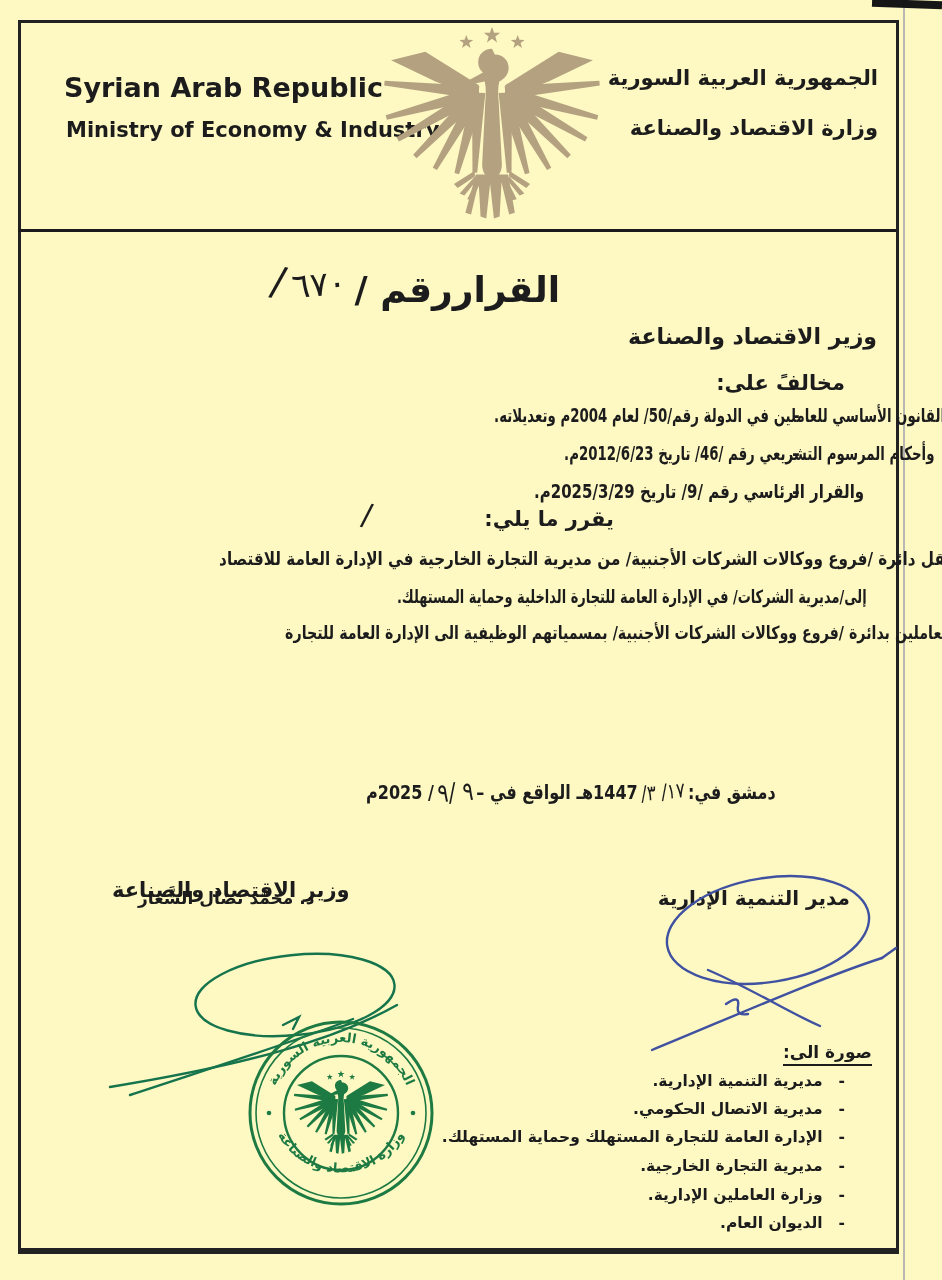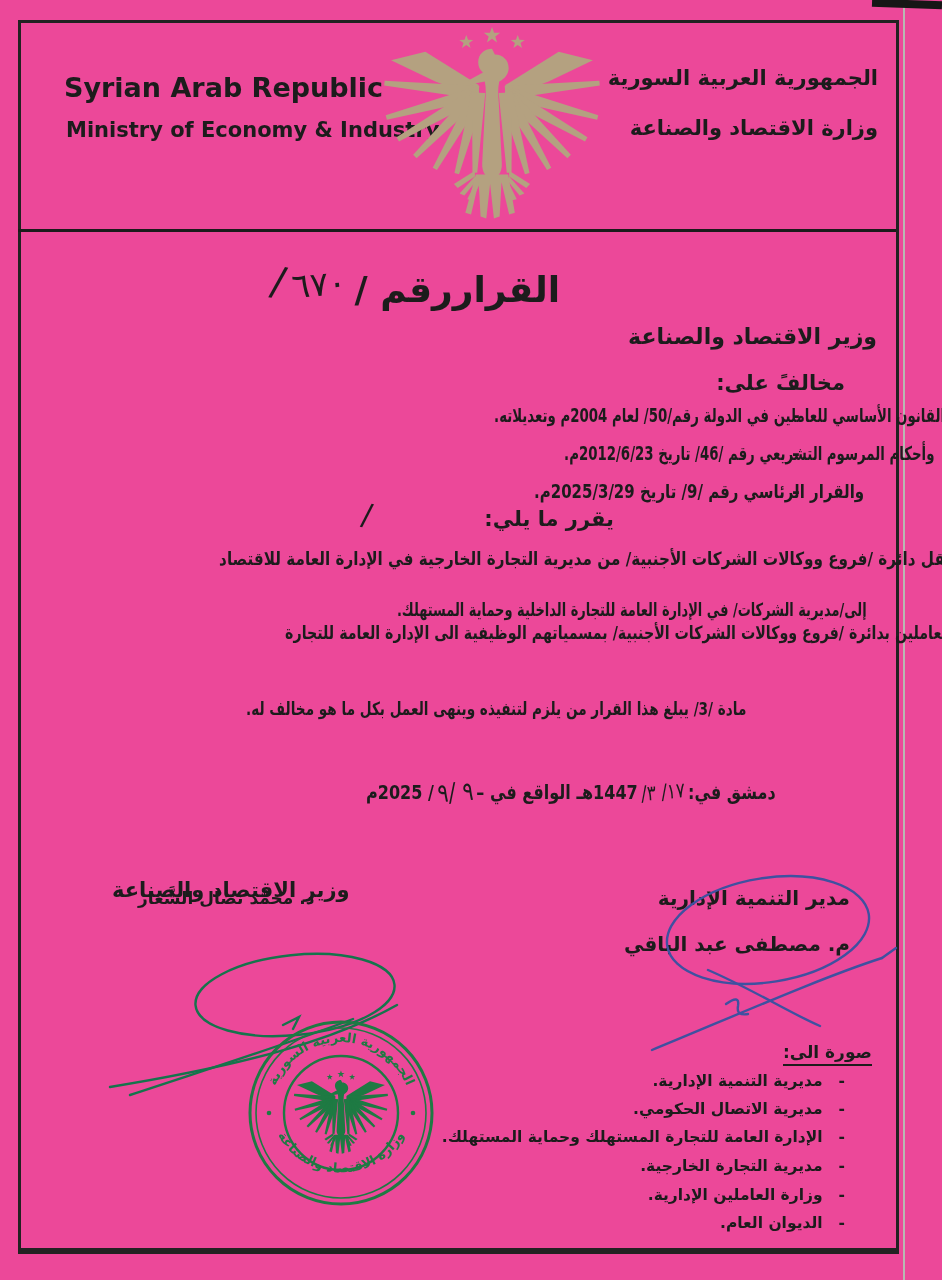--- a/index.html
+++ b/index.html
@@ -1,17 +1,17 @@
 <!DOCTYPE html>
 <html style="--eagle_gold: #b4a180; --stamp_green: #1e7a43; --sig_green: #15744c; --sig_blue: #3f51a0; --ink: #1c1c1c;"><head>
 <meta charset="utf-8">
 <title>Document</title>
 <style>
   html,body{margin:0;padding:0;background:#e8e6e1;}
-  #page{position:relative;width:942px;height:1280px;background:#ec4899;overflow:hidden;
+  #page{position:relative;width:942px;height:1280px;background:#fef9c3;overflow:hidden;
         font-family:"DejaVu Sans",sans-serif;color:var(--ink,#1c1c1c);}
   .abs{position:absolute;}
   .ar{direction:rtl;unicode-bidi:isolate;font-weight:bold;}
   .en{font-weight:bold;}
   .hw{font-weight:400;display:inline-block;}
   .frame{left:18px;top:20px;width:875px;height:1225px;border:3px solid #222;border-bottom-width:6px;}
   .hrule{left:18px;top:229px;width:878px;height:3px;background:#1b1b1b;}
   .edge-line{left:903px;top:0;width:2px;height:1280px;background:#b9b7b2;}
   .corner-smudge{left:872px;top:0;width:70px;height:8px;background:#161616;transform:rotate(2deg);}
   .fitbox{display:flex;justify-content:flex-end;overflow:visible;}
@@ -102,45 +102,41 @@
         <span class="fit" style="transform: scaleX(0.789474);">والقرار الرئاسي رقم /9/ تاريخ 2025/3/29م.</span>
       </span>
   </div>
 
   <div class="abs ar" style="right:328px;top:507px;font-size:21px;">يقرر ما يلي:</div>
   <span class="abs hw" style="left:362px;top:497px;font-size:30px;transform:rotate(10deg);">/</span>
 
   <div class="abs ar fitbox" style="left:72px;right:68px;top:548px;font-size:18px;">
     <span class="fit" style="transform: scaleX(0.8451);">مادة /1/ تنقل دائرة /فروع ووكالات الشركات الأجنبية/ من مديرية التجارة الخارجية في الإدارة العامة للاقتصاد</span>
   </div>
-  <div class="abs ar fitbox" style="left:215px;top:586px;width:470px;font-size:18px;margin-top:13px;">
+  <div class="abs ar fitbox" style="left:215px;top:586px;width:470px;font-size:18px;">
     <span class="fit" style="transform: scaleX(0.720859);">إلى/مديرية الشركات/ في الإدارة العامة للتجارة الداخلية وحماية المستهلك.</span>
   </div>
   <div class="abs ar fitbox" style="left:72px;right:68px;top:622px;font-size:18px;">
     <span class="fit" style="transform: scaleX(0.790148);">مادة /2/ ينقل كافة العاملين بدائرة /فروع ووكالات الشركات الأجنبية/ بمسمياتهم الوظيفية الى الإدارة العامة للتجارة</span>
-  </div>
-  <div class="abs ar fitbox" style="left:85px;top:698px;width:500px;font-size:18px;">
-    <span class="fit" style="transform: scaleX(0.75643);">مادة /3/ يبلغ هذا القرار من يلزم لتنفيذه وينهى العمل بكل ما هو مخالف له.</span>
   </div>
 
   <div class="abs ar fitbox" style="left:265px;top:775px;width:410px;font-size:20px;">
     <span class="fitrow" style="transform: scaleX(0.802348);">
       <span>دمشق في:</span>
       <span class="hw" style="font-size:21px;transform:rotate(-4deg);">١٧/ ٣/</span>
       <span>1447هـ الواقع في –</span>
       <span class="hw" style="font-size:26px;transform:rotate(-3deg) translateY(2px);">٩ /٩</span>
       <span>/ 2025م</span>
     </span>
   </div>
 
   <div class="abs ar" style="left:112px;top:878px;font-size:21px;">وزير الاقتصاد والصناعة</div>
   <div class="abs ar" style="left:138px;top:888px;font-size:17px;">د. محمَّد نضال الشَّعار</div>
 
   <div class="abs ar" style="right:92px;top:886px;font-size:20px;">مدير التنمية الإدارية</div>
-  <div class="abs ar" style="right:92px;top:932px;font-size:20px;">م. مصطفى عبد الباقي</div>
 
   <svg class="abs" viewBox="0 0 330 160" style="left:85px;top:945px;width:330px;height:160px;z-index:2;">
     <g fill="none" stroke="var(--sig_green)" stroke-width="2.4" stroke-linecap="round">
       <ellipse cx="210" cy="50" rx="100" ry="40" transform="rotate(-6 210 50)"></ellipse>
       <path d="M312,60 C250,95 160,120 25,142"></path>
       <path d="M268,74 C200,100 120,125 45,150"></path>
       <path d="M198,80 l16,-8 l-6,12"></path>
     </g>
   </svg>
 

